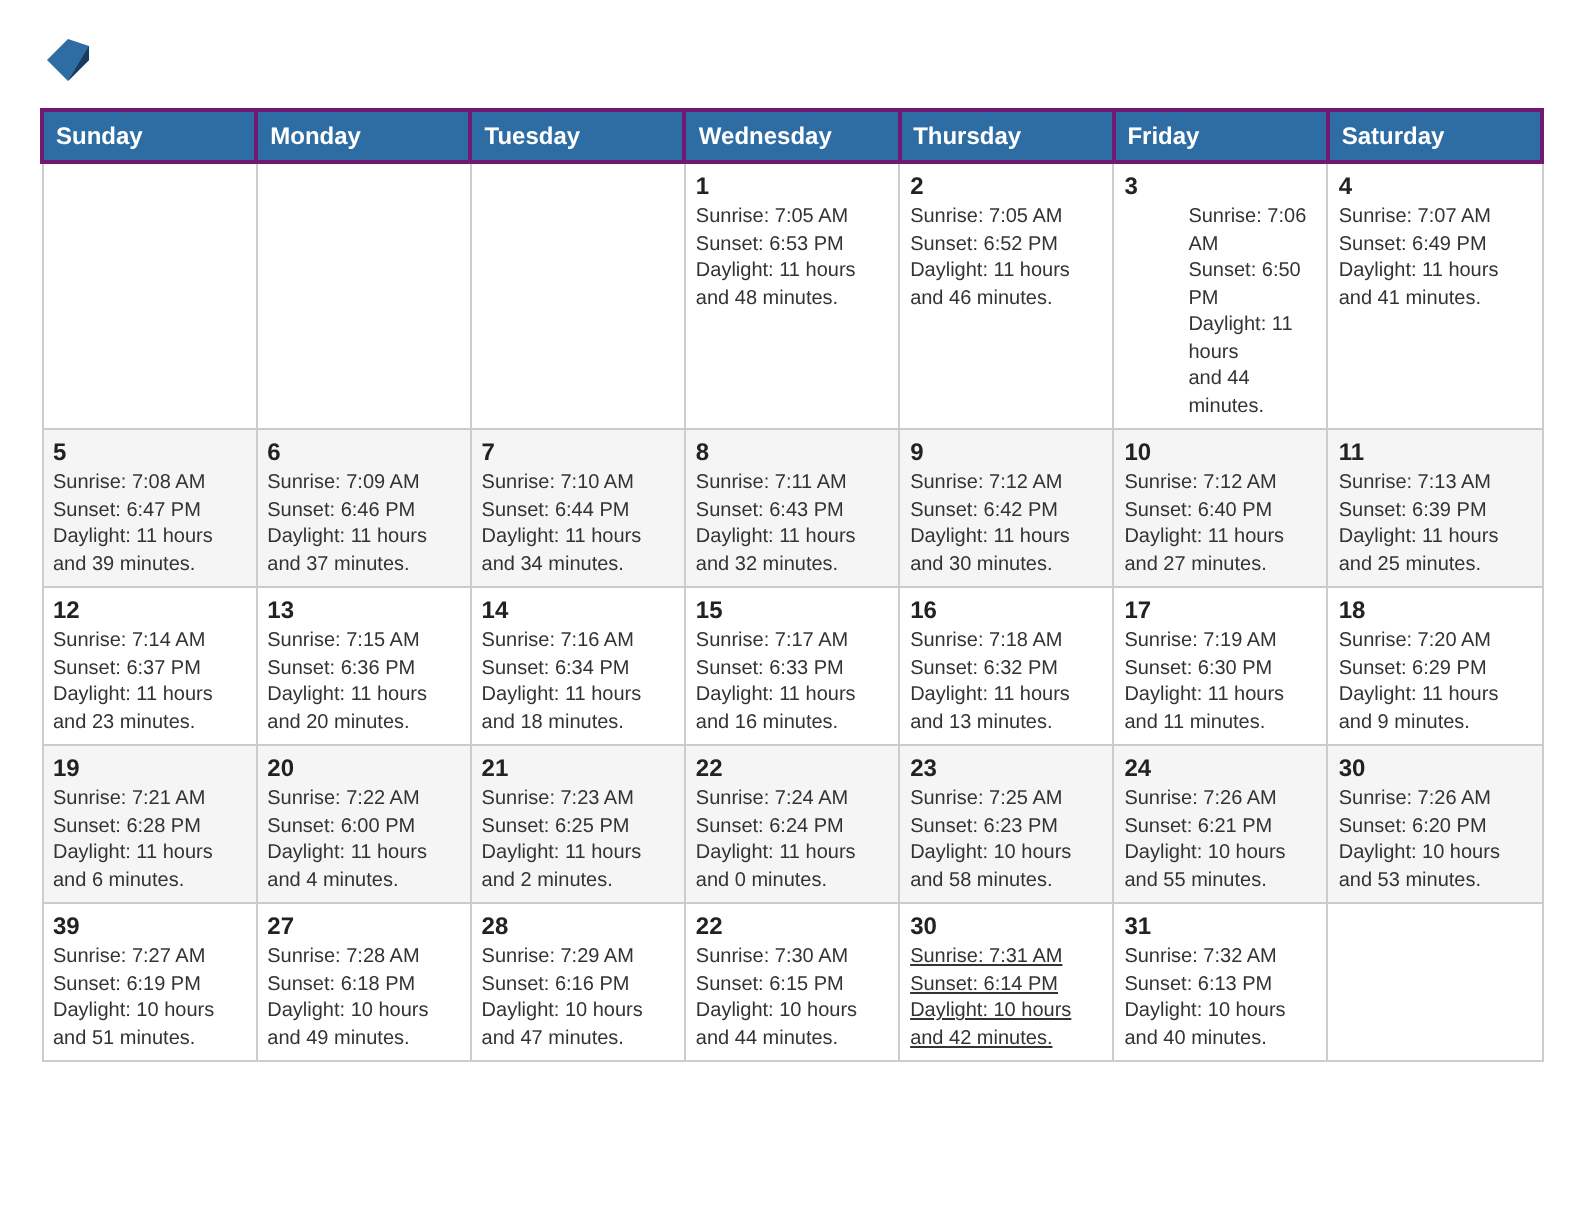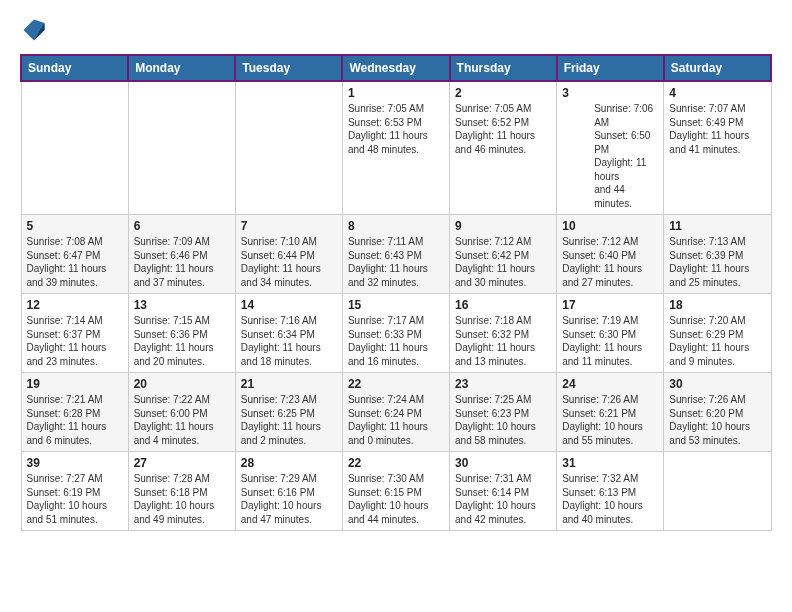--- a/index.html
+++ b/index.html
@@ -344,21 +344,21 @@
           </td>
           <td>
             <div class="day-num">22</div>
             <div class="day-info" style="white-space: pre-line;">Sunrise: 7:30 AM
 Sunset: 6:15 PM
 Daylight: 10 hours
 and 44 minutes.</div>
           </td>
           <td>
             <div class="day-num">30</div>
-            <div class="day-info" style="white-space: pre-line;">Sunrise: 7:31 AM
+            <div class="day-info" style="white-space: pre-line; text-decoration: underline;">Sunrise: 7:31 AM
 Sunset: 6:14 PM
 Daylight: 10 hours
 and 42 minutes.</div>
           </td>
           <td>
             <div class="day-num">31</div>
             <div class="day-info" style="white-space: pre-line;">Sunrise: 7:32 AM
 Sunset: 6:13 PM
 Daylight: 10 hours
 and 40 minutes.</div>

